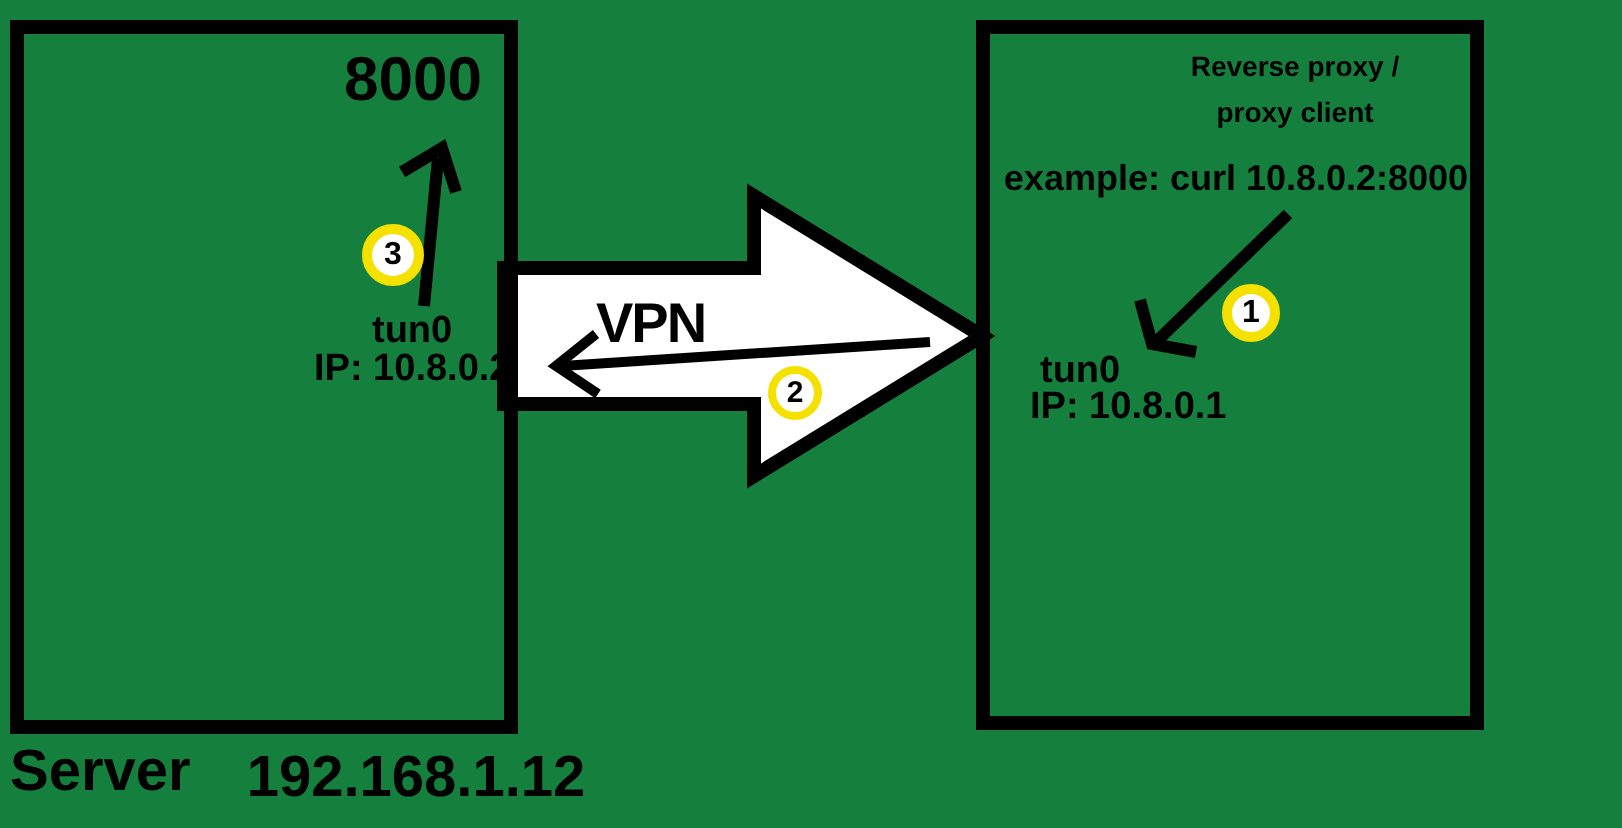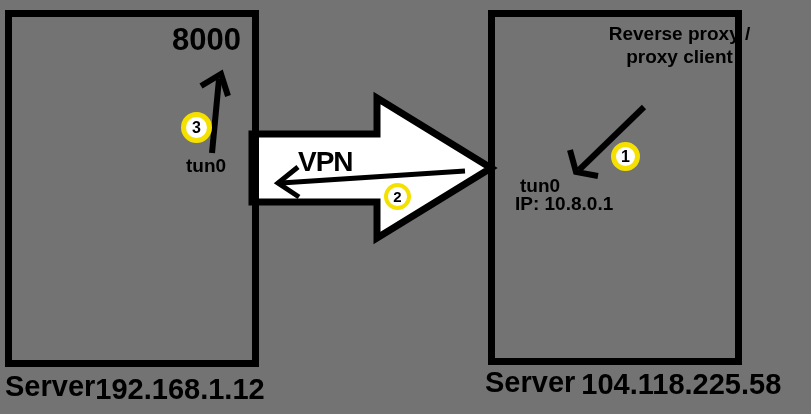--- a/index.html
+++ b/index.html
@@ -1,21 +1,21 @@
 <!DOCTYPE html>
 <html><head>
 <meta charset="utf-8">
 <style>
   * { margin: 0; padding: 0; box-sizing: border-box; }
   html, body { background: #ffffff; }
   .canvas {
     position: relative;
     width: 811px;
     height: 414px;
-    background: #737373;
+    background: #15803d;
     font-family: "Liberation Sans", sans-serif;
     font-weight: bold;
     color: #000000;
     overflow: hidden;
   }
   .arrows-layer {
     position: absolute;
     left: 0; top: 0;
     width: 811px; height: 414px;
     z-index: 1;
@@ -25,29 +25,29 @@
     border: 7px solid #000000;
     background: transparent;
     z-index: 2;
   }
   .client-box { left: 5px; top: 10px; width: 254px; height: 357px; }
   .server-box { left: 488px; top: 10px; width: 254px; height: 355px; }
   .txt { position: absolute; z-index: 3; line-height: 1; white-space: nowrap; }
   .port-label { left: 172px; top: 24px; font-size: 31px; }
   .client-if { left: 186px; top: 156px; font-size: 19px; }
   .client-ip { left: 157px; top: 175px; font-size: 19px; }
-  .server-role { left: 592px; top: 22px; width: 175px; font-size: 19px; line-height: 23px; text-align: center; }
+  .server-role { left: 560px; top: 22px; width: 175px; font-size: 14px; line-height: 23px; text-align: center; }
   .server-example { left: 490px; top: 80px; width: 256px; font-size: 18px; text-align: center; }
   .server-if { left: 520px; top: 176px; font-size: 19px; }
   .server-ip { left: 500px; top: 194px; font-size: 19px; margin-left: 15px; }
   .vpn-label { left: 298px; top: 148px; font-size: 28px; letter-spacing: -1px; }
   .caption { position: absolute; z-index: 3; font-size: 29px; line-height: 1; white-space: nowrap; }
   .client-caption { left: 5px; top: 372px; }
   .server-caption { left: 485px; top: 368px; }
-  .caption .addr { margin-left: 0; position: relative; top: 3px; }
+  .caption .addr { margin-left: 28px; position: relative; top: 3px; }
   .server-caption .addr { margin-left: 6px; top: 2px; }
   .badge {
     position: absolute;
     z-index: 4;
     background: #ffffff;
     border-radius: 50%;
     display: flex;
     align-items: center;
     justify-content: center;
     font-size: 16px;
@@ -82,36 +82,35 @@
   </svg>
 
   <div class="node-box client-box"></div>
   <div class="node-box server-box"></div>
 
   <div class="txt port-label">8000</div>
   <div class="badge badge-3">
     <span>3</span>
   </div>
   <div class="txt client-if">tun0</div>
+  <div class="txt client-ip">IP: 10.8.0.2</div>
 
   <div class="txt server-role">
     <div>Reverse proxy /</div>
     <div>proxy client</div>
   </div>
+  <div class="txt server-example">example: curl 10.8.0.2:8000</div>
   <div class="badge badge-1">
     <span>1</span>
   </div>
   <div class="txt server-if">tun0</div>
   <div class="txt server-ip">IP: 10.8.0.1</div>
 
   <div class="txt vpn-label">VPN</div>
   <div class="badge badge-2">
     <span>2</span>
   </div>
 
   <div class="caption client-caption">
     <span>Server</span><span class="addr">192.168.1.12</span>
   </div>
-  <div class="caption server-caption">
-    <span>Server</span><span class="addr">104.118.225.58</span>
-  </div>
 
 </div>
 
 </body></html>

